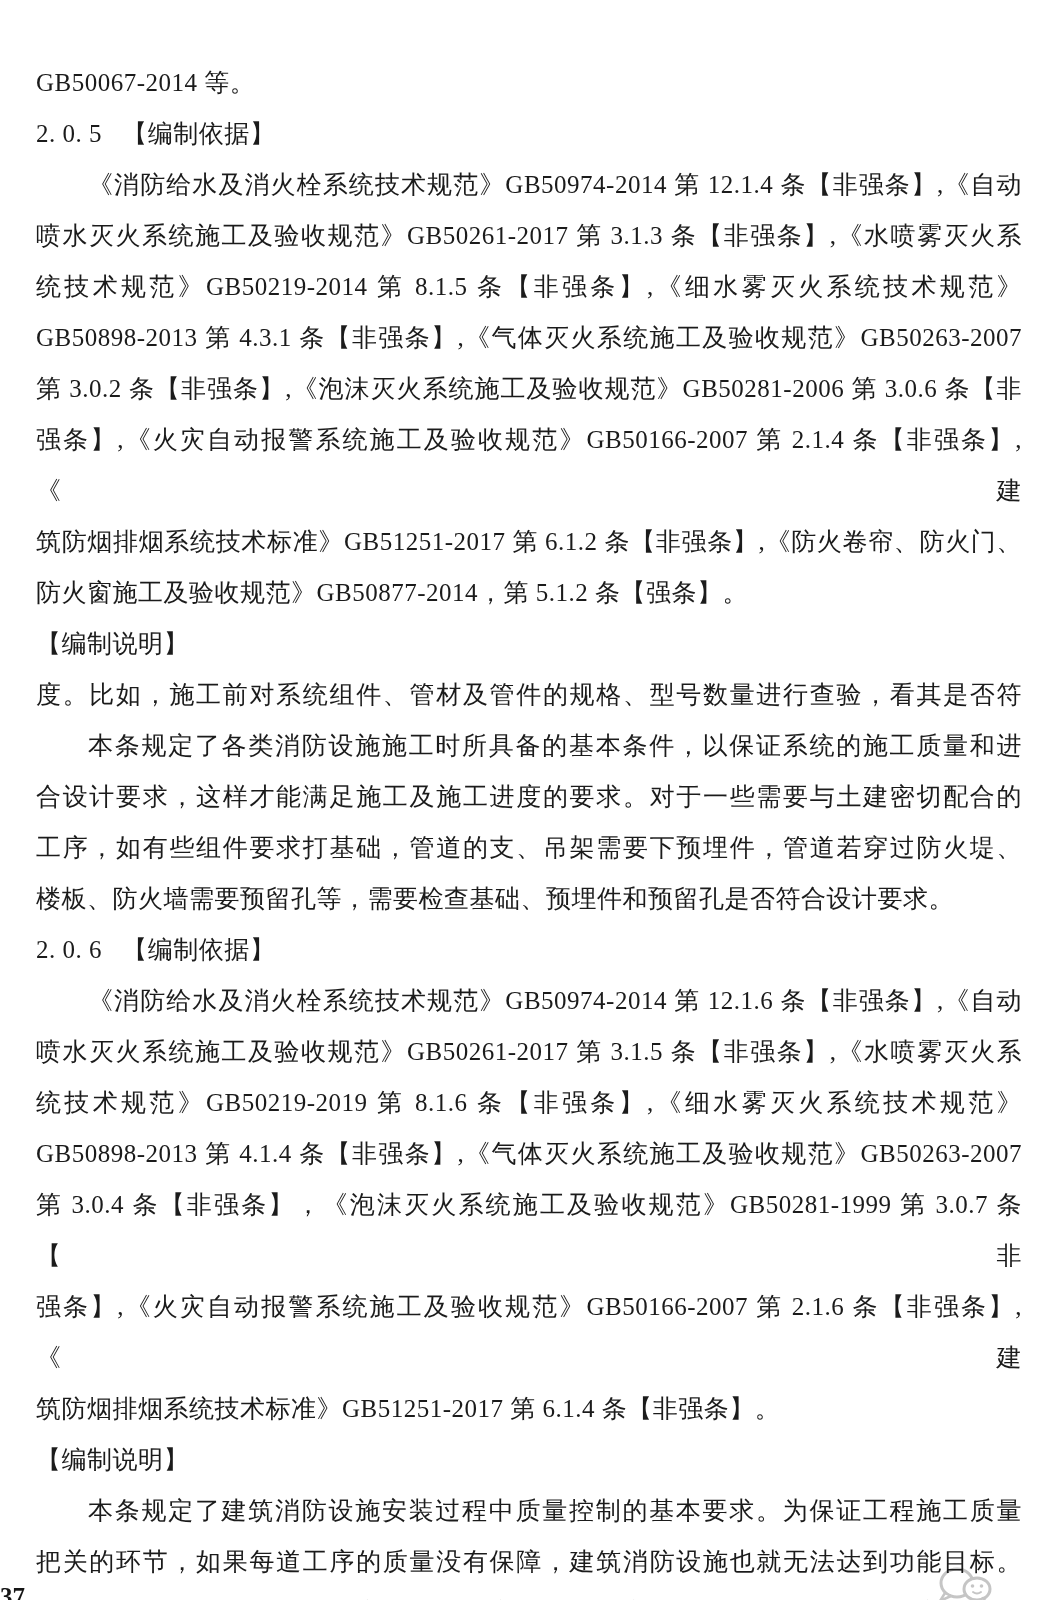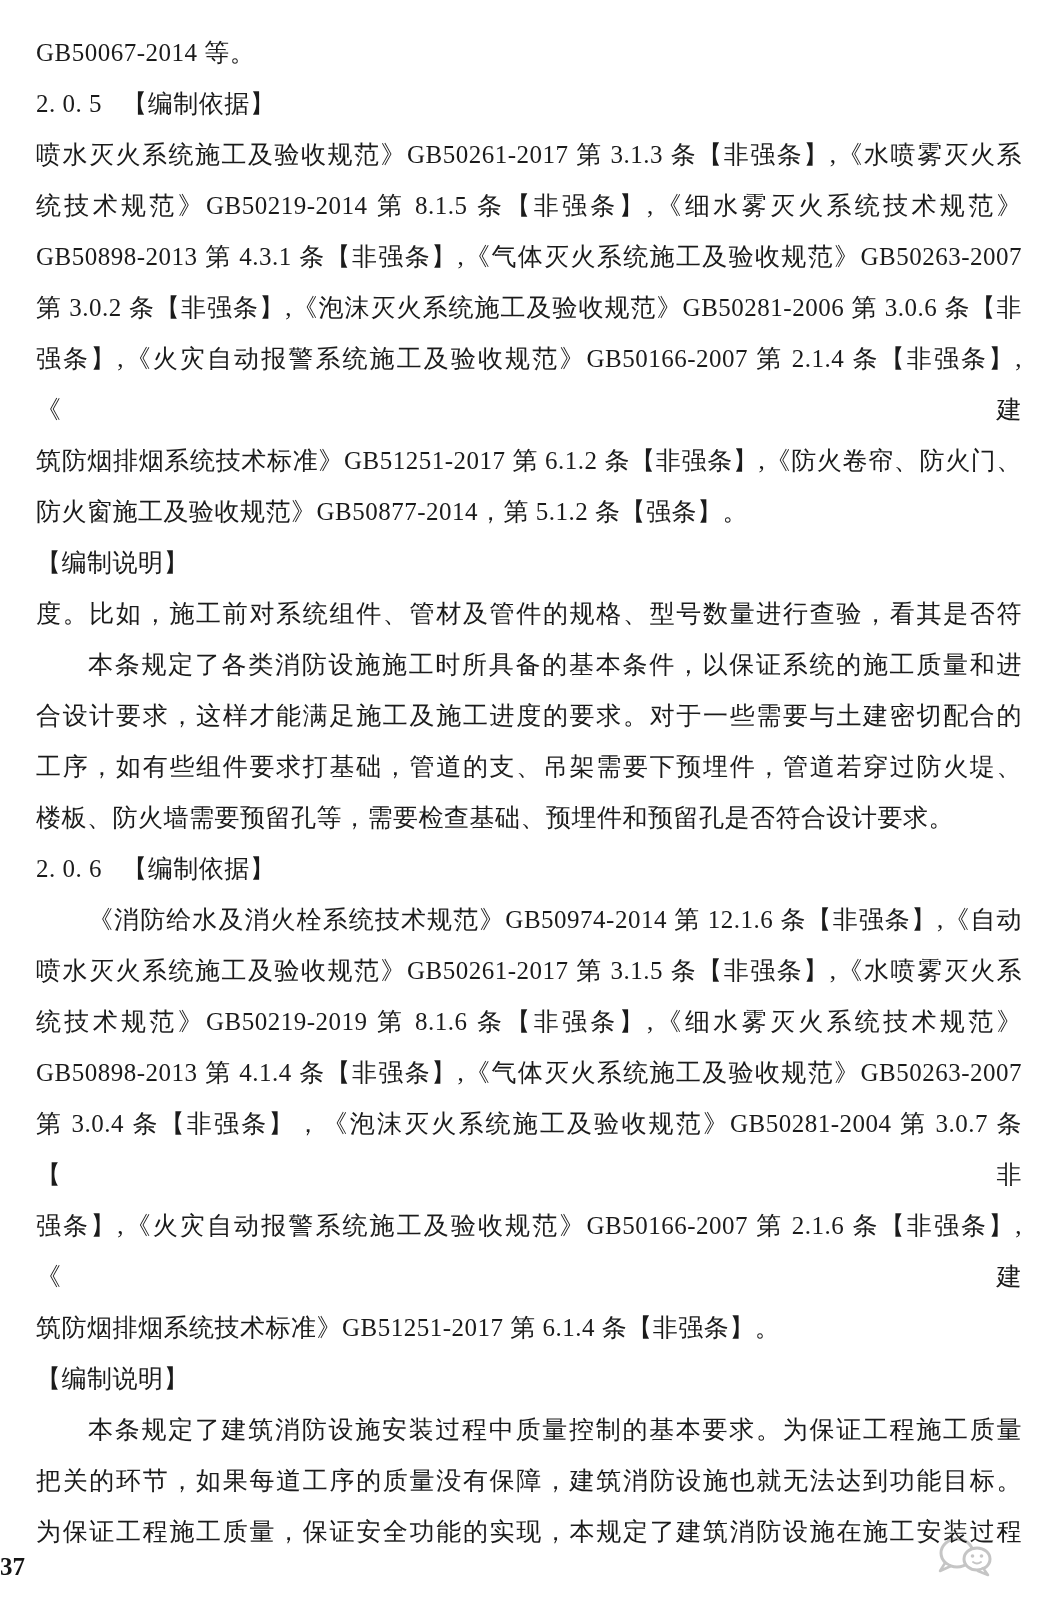--- a/index.html
+++ b/index.html
@@ -7,21 +7,21 @@
     --wm-color:#c5c5c5;
     --page-bg:#ffffff;
   }
   html,body{margin:0;padding:0;}
   body{
     width:1058px;height:1600px;
     background:var(--page-bg);
     position:relative;overflow:hidden;
     font-family:"Liberation Serif","DejaVu Serif",serif;
   }
-  .page{position:absolute;inset:0;}
+  .page{position:absolute;inset:0;margin-top:30px;}
   .text-block{
     position:absolute;left:36px;top:27px;width:986px;z-index:2;
   }
   .line{
     font-size:25px;
     line-height:51px;
     color:var(--text-color);
     text-align:left;
     letter-spacing:0.5px;
   }
@@ -48,39 +48,40 @@
   }
 </style>
 </head>
 <body>
 
 <div class="page">
 
   <div class="text-block">
       <div class="line">GB50067-2014 等。</div>
       <div class="line h">2. 0. 5   【编制依据】</div>
+      <div class="line j ind">《消防给水及消火栓系统技术规范》GB50974-2014 第 12.1.4 条【非强条】,《自动</div>
       <div class="line j">喷水灭火系统施工及验收规范》GB50261-2017 第 3.1.3 条【非强条】,《水喷雾灭火系</div>
       <div class="line j">统技术规范》GB50219-2014 第 8.1.5 条【非强条】,《细水雾灭火系统技术规范》</div>
       <div class="line j">GB50898-2013 第 4.3.1 条【非强条】,《气体灭火系统施工及验收规范》GB50263-2007</div>
       <div class="line j">第 3.0.2 条【非强条】,《泡沫灭火系统施工及验收规范》GB50281-2006 第 3.0.6 条【非</div>
       <div class="line j">强条】,《火灾自动报警系统施工及验收规范》GB50166-2007 第 2.1.4 条【非强条】,《建</div>
       <div class="line j">筑防烟排烟系统技术标准》GB51251-2017 第 6.1.2 条【非强条】,《防火卷帘、防火门、</div>
       <div class="line">防火窗施工及验收规范》GB50877-2014，第 5.1.2 条【强条】。</div>
       <div class="line h">【编制说明】</div>
       <div class="line j">度。比如，施工前对系统组件、管材及管件的规格、型号数量进行查验，看其是否符</div>
       <div class="line j ind">本条规定了各类消防设施施工时所具备的基本条件，以保证系统的施工质量和进</div>
       <div class="line j">合设计要求，这样才能满足施工及施工进度的要求。对于一些需要与土建密切配合的</div>
       <div class="line j">工序，如有些组件要求打基础，管道的支、吊架需要下预埋件，管道若穿过防火堤、</div>
       <div class="line">楼板、防火墙需要预留孔等，需要检查基础、预埋件和预留孔是否符合设计要求。</div>
       <div class="line h">2. 0. 6   【编制依据】</div>
       <div class="line j ind">《消防给水及消火栓系统技术规范》GB50974-2014 第 12.1.6 条【非强条】,《自动</div>
       <div class="line j">喷水灭火系统施工及验收规范》GB50261-2017 第 3.1.5 条【非强条】,《水喷雾灭火系</div>
       <div class="line j">统技术规范》GB50219-2019 第 8.1.6 条【非强条】,《细水雾灭火系统技术规范》</div>
       <div class="line j">GB50898-2013 第 4.1.4 条【非强条】,《气体灭火系统施工及验收规范》GB50263-2007</div>
-      <div class="line j">第 3.0.4 条【非强条】，《泡沫灭火系统施工及验收规范》GB50281-2004 第 3.0.7 条【非</div>
+      <div class="line j">第 3.0.4 条【非强条】，《泡沫灭火系统施工及验收规范》GB50281-1999 第 3.0.7 条【非</div>
       <div class="line j">强条】,《火灾自动报警系统施工及验收规范》GB50166-2007 第 2.1.6 条【非强条】,《建</div>
       <div class="line">筑防烟排烟系统技术标准》GB51251-2017 第 6.1.4 条【非强条】。</div>
       <div class="line h">【编制说明】</div>
       <div class="line j ind">本条规定了建筑消防设施安装过程中质量控制的基本要求。为保证工程施工质量</div>
       <div class="line j">把关的环节，如果每道工序的质量没有保障，建筑消防设施也就无法达到功能目标。</div>
       <div class="line j">为保证工程施工质量，保证安全功能的实现，本规定了建筑消防设施在施工安装过程</div>
     </div>
 
   <div class="watermark">
     <svg class="wm-icon" width="62" height="46" viewBox="0 0 62 46" fill="none" xmlns="http://www.w3.org/2000/svg">

